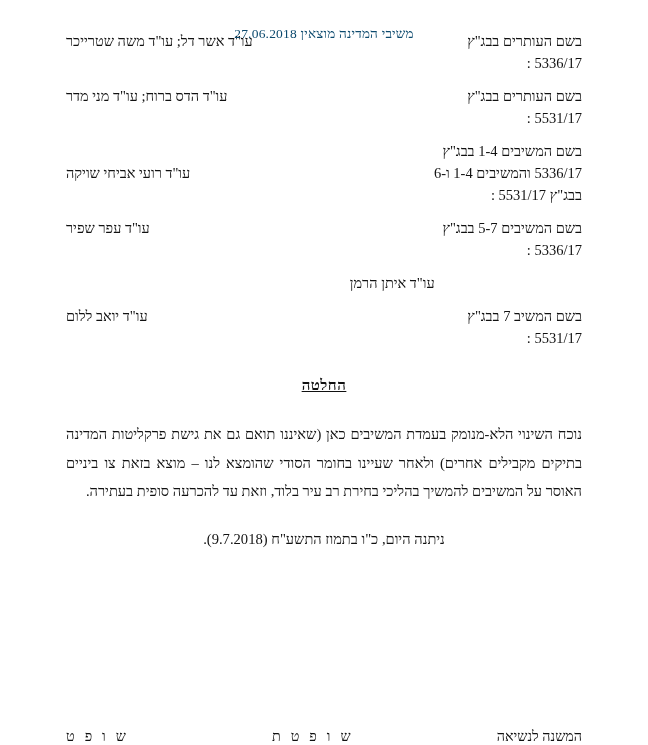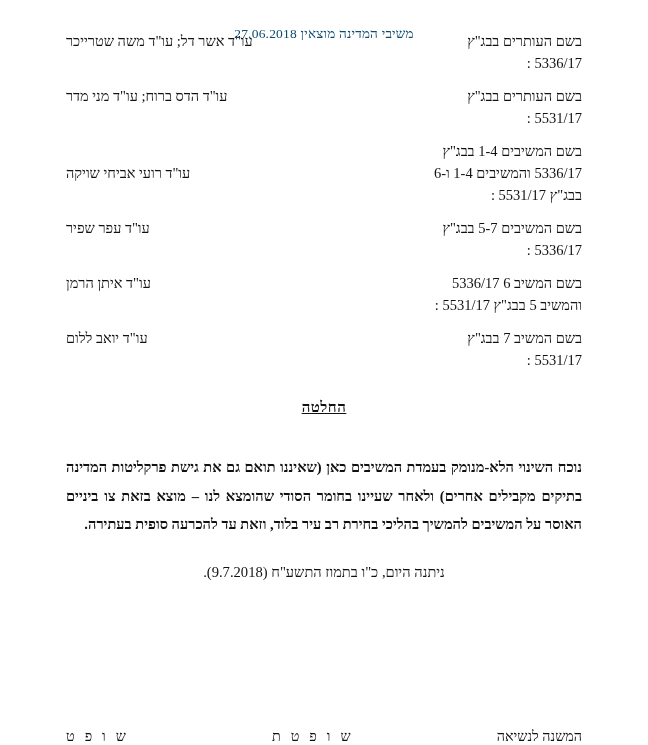--- a/index.html
+++ b/index.html
@@ -67,32 +67,31 @@
   .party-right.indent-1 { padding-top: 0px; }
   .party-right.indent-2 { padding-top: 22px; }
 
   
   .decision-title {
     text-align: center;
     font-size: 15px;
     font-weight: bold;
     text-decoration: underline;
     margin-top: 28px;
-    margin-bottom: 37px;
+    margin-bottom: 26px;
     letter-spacing: 0.5px;
   }
 
   .body-par {
     font-size: 14.6px;
     line-height: 1.95;
     text-align: justify;
     text-align-last: right;
     margin: 0 0 20px 0;
     color: #111;
-    font-weight: bold;
   }
   .body-par.justify-both {
     text-align: justify;
   }
   .given-line {
     font-size: 14.6px;
     line-height: 1.9;
     text-align: center;
     margin-top: 18px;
     margin-bottom: 0;
@@ -145,22 +144,20 @@
       <div class="party-right indent-2" style="white-space:pre-line;">עו"ד רועי אביחי שויקה</div>
     </div>
 
     <div class="party-row">
       <div class="party-left" style="white-space:pre-line;">בשם המשיבים 5-7 בבג"ץ
 5336/17 :</div>
       <div class="party-right indent-1" style="white-space:pre-line;">עו"ד עפר שפיר</div>
     </div>
 
     <div class="party-row">
-      <div class="party-left" style="white-space:pre-line;">בשם המשיב 6 5336/17
-והמשיב 5 בבג"ץ 5531/17 :</div>
       <div class="party-right indent-1" style="white-space:pre-line;">עו"ד איתן הרמן</div>
     </div>
 
     <div class="party-row">
       <div class="party-left" style="white-space:pre-line;">בשם המשיב 7 בבג"ץ
 5531/17 :</div>
       <div class="party-right" style="white-space:pre-line;">עו"ד יואב ללום</div>
     </div>
 
   </div>

